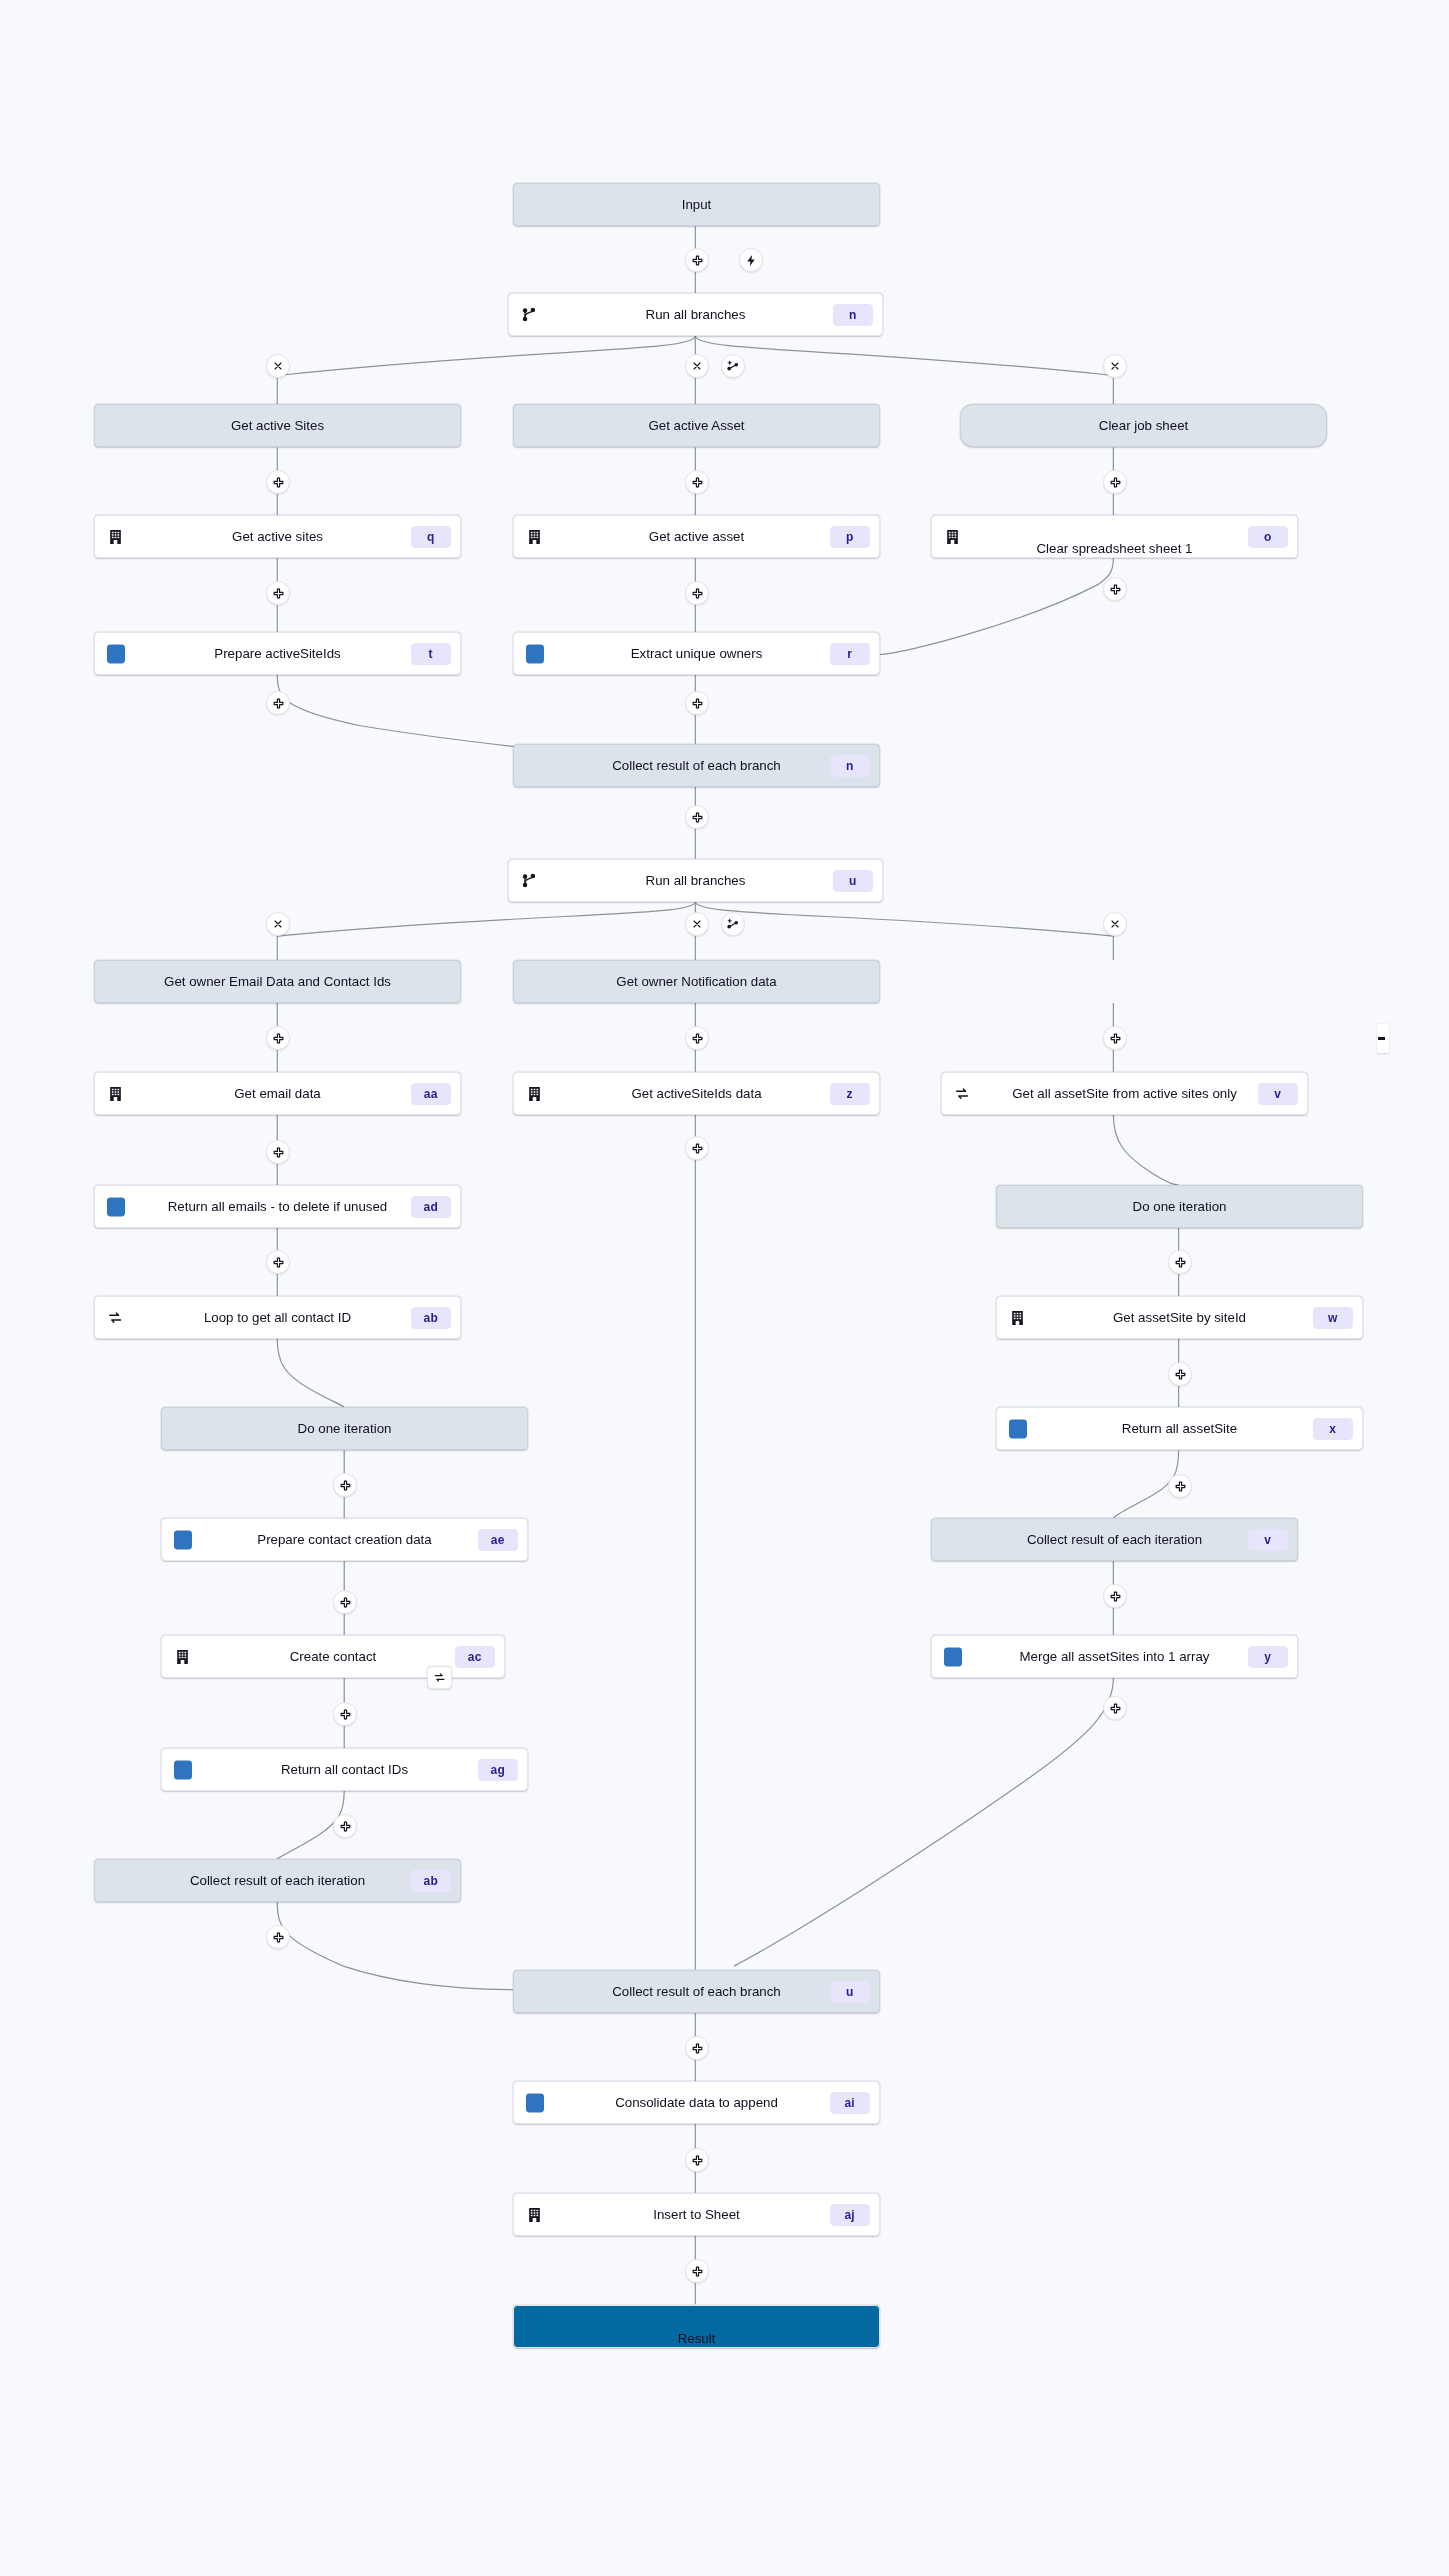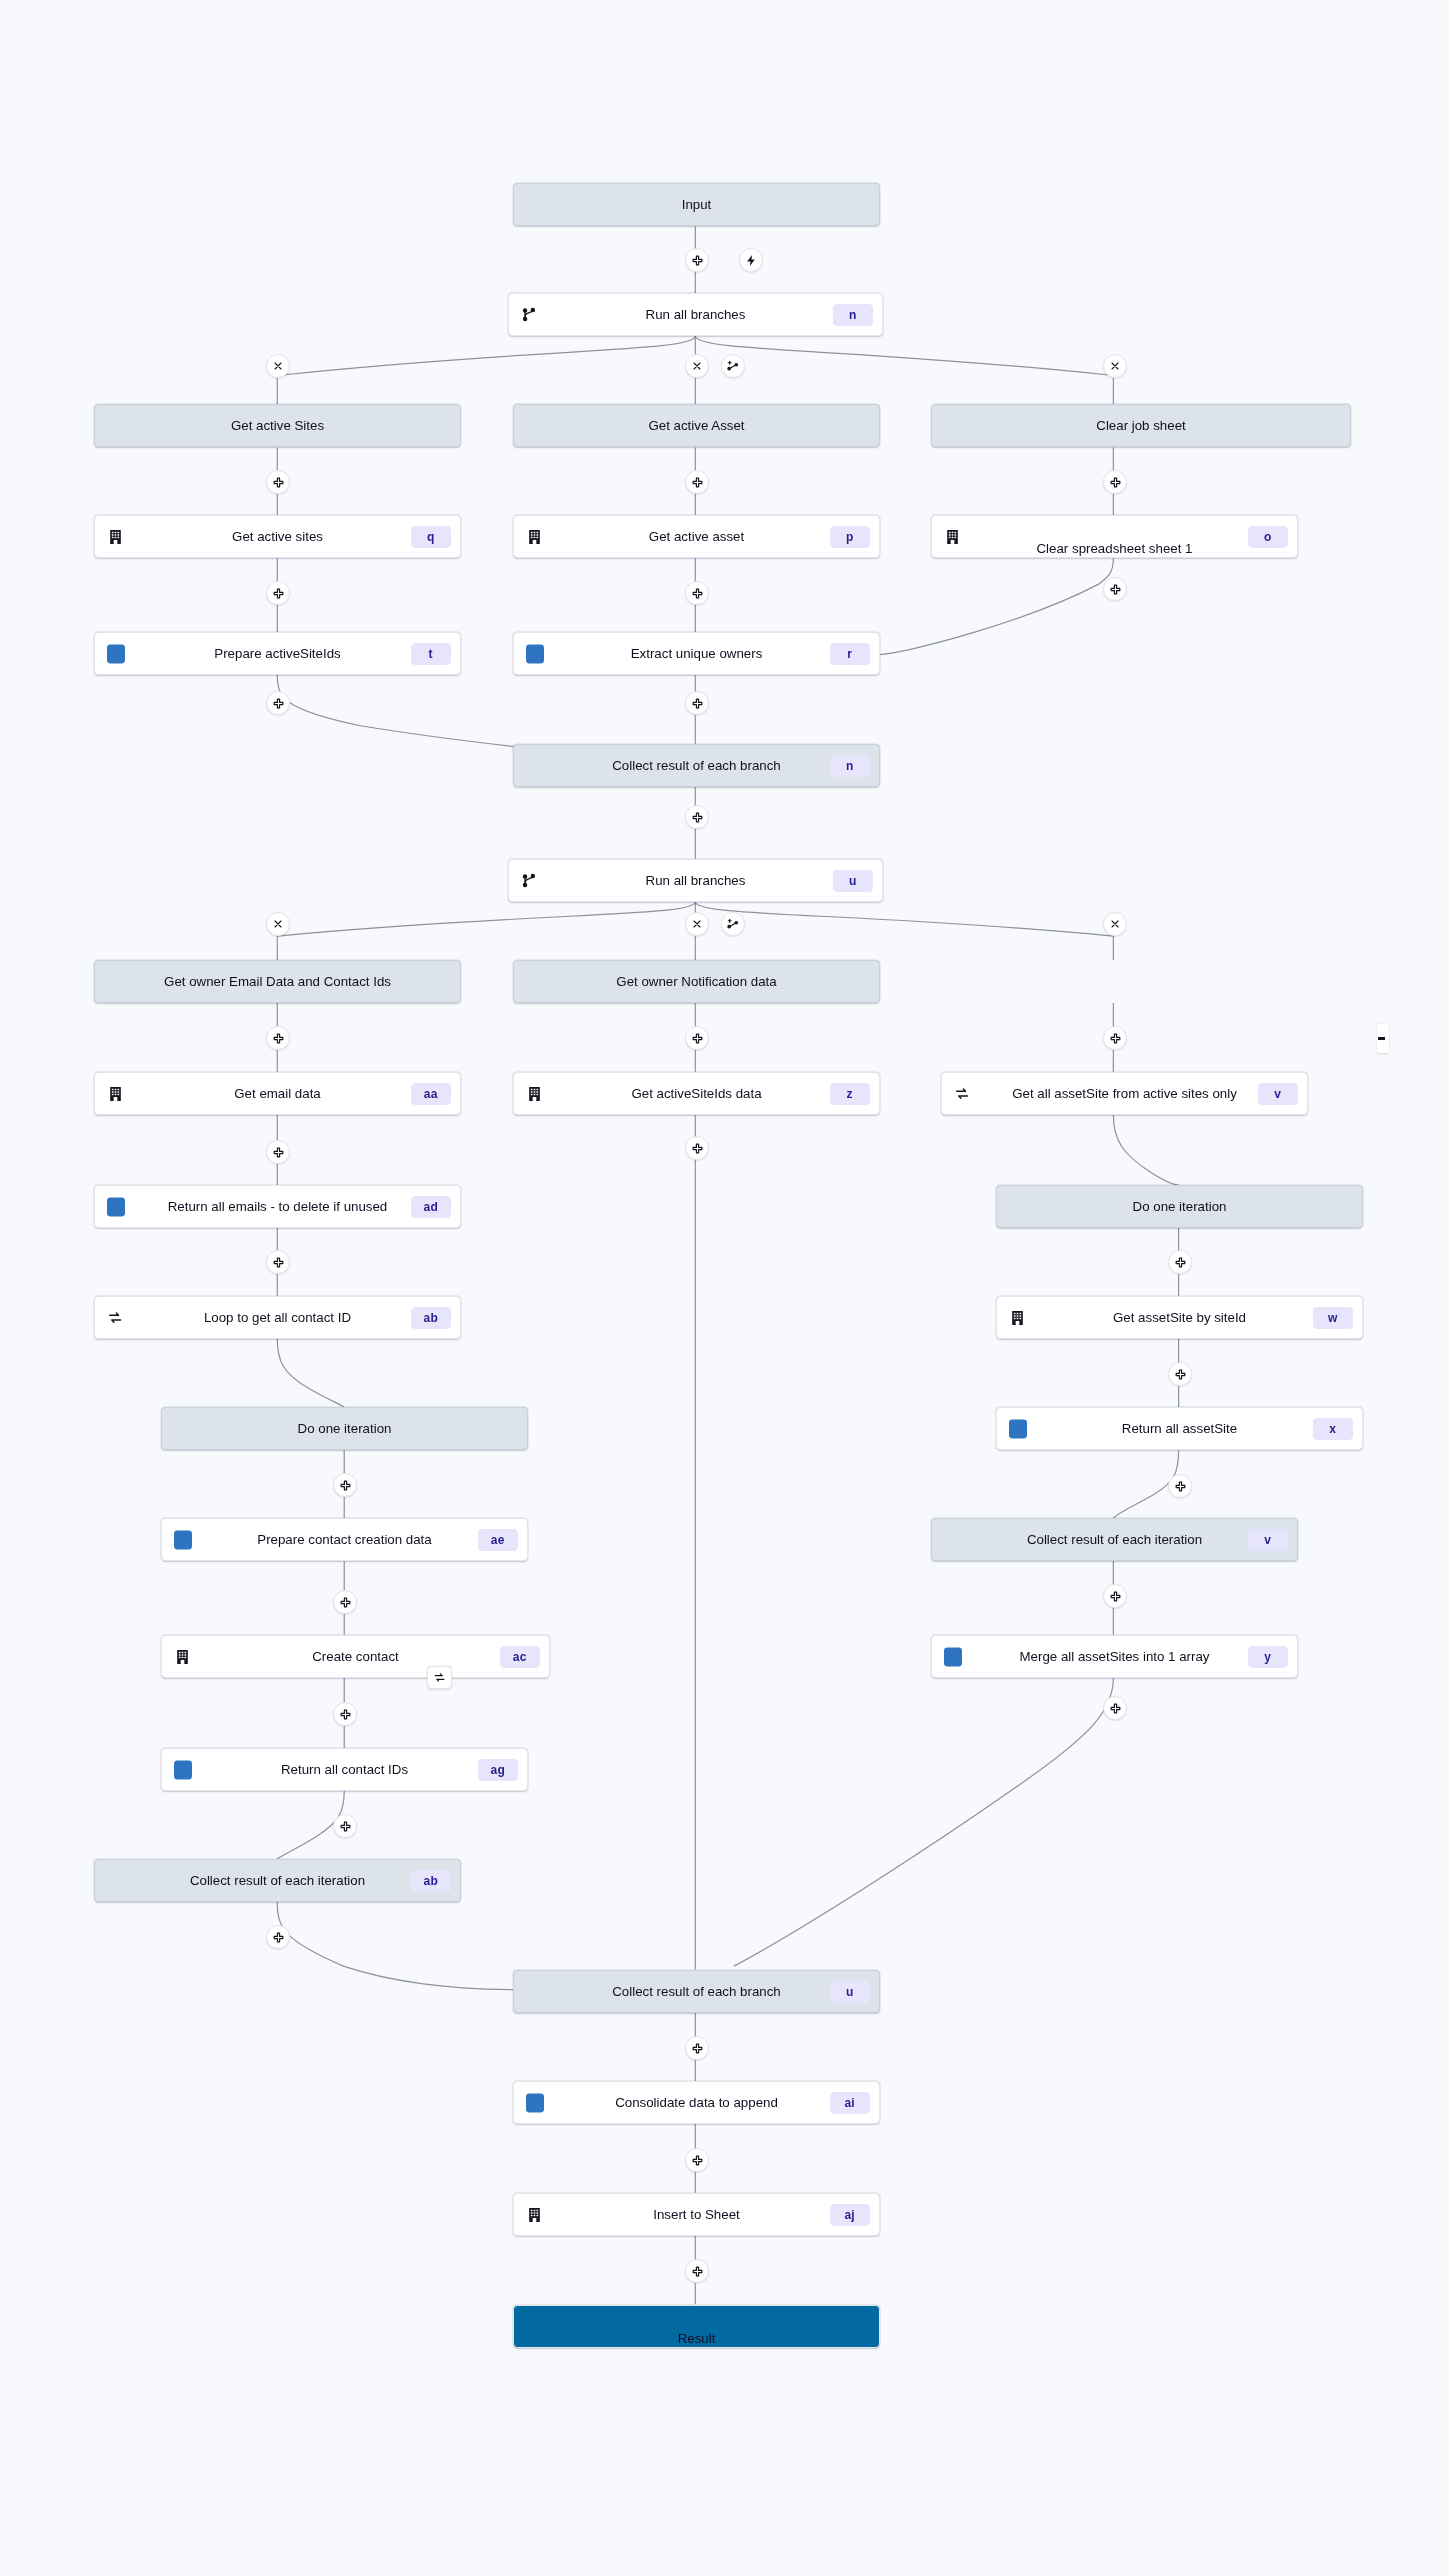--- a/index.html
+++ b/index.html
@@ -228,21 +228,21 @@
         </span>
         <span class="node-label">Run all branches</span>
         <span class="badge">n</span>
       </div>
       <div class="node header" style="left: 94px; top: 404px; width: 367px; height: 43px;">
         <span class="node-label">Get active Sites</span>
       </div>
       <div class="node header" style="left: 513px; top: 404px; width: 367px; height: 43px;">
         <span class="node-label">Get active Asset</span>
       </div>
-      <div class="node header" style="left: 931px; top: 404px; width: 420px; height: 43px;">
+      <div class="node header" style="left: 960px; top: 404px; width: 367px; height: 43px; border-radius: 13px;">
         <span class="node-label">Clear job sheet</span>
       </div>
       <div class="node plain" style="left: 94px; top: 515px; width: 367px; height: 43px;">
         <span class="node-icon">
           <svg width="17" height="17" viewBox="0 0 24 24">
             <path d="M4.5 2.2h15v19.6h-15z" fill="#14161f"></path>
             <g fill="#ffffff">
               <rect x="6.8" y="4.6" width="2.4" height="2.1"></rect>
               <rect x="10.8" y="4.6" width="2.4" height="2.1"></rect>
               <rect x="14.8" y="4.6" width="2.4" height="2.1"></rect>
@@ -445,21 +445,21 @@
         <span class="node-icon">
           <span class="ts-icon">TS</span>
         </span>
         <span class="node-label">Prepare contact creation data</span>
         <span class="badge">ae</span>
       </div>
       <div class="node collect" style="left: 931px; top: 1518px; width: 367px; height: 43px;">
         <span class="node-label">Collect result of each iteration</span>
         <span class="badge">v</span>
       </div>
-      <div class="node plain" style="left: 161px; top: 1635px; width: 389px; height: 43px;">
+      <div class="node plain" style="left: 161px; top: 1635px; width: 344px; height: 43px;">
         <span class="node-icon">
           <svg width="17" height="17" viewBox="0 0 24 24">
             <path d="M4.5 2.2h15v19.6h-15z" fill="#14161f"></path>
             <g fill="#ffffff">
               <rect x="6.8" y="4.6" width="2.4" height="2.1"></rect>
               <rect x="10.8" y="4.6" width="2.4" height="2.1"></rect>
               <rect x="14.8" y="4.6" width="2.4" height="2.1"></rect>
               <rect x="6.8" y="8.1" width="2.4" height="2.1"></rect>
               <rect x="10.8" y="8.1" width="2.4" height="2.1"></rect>
               <rect x="14.8" y="8.1" width="2.4" height="2.1"></rect>

